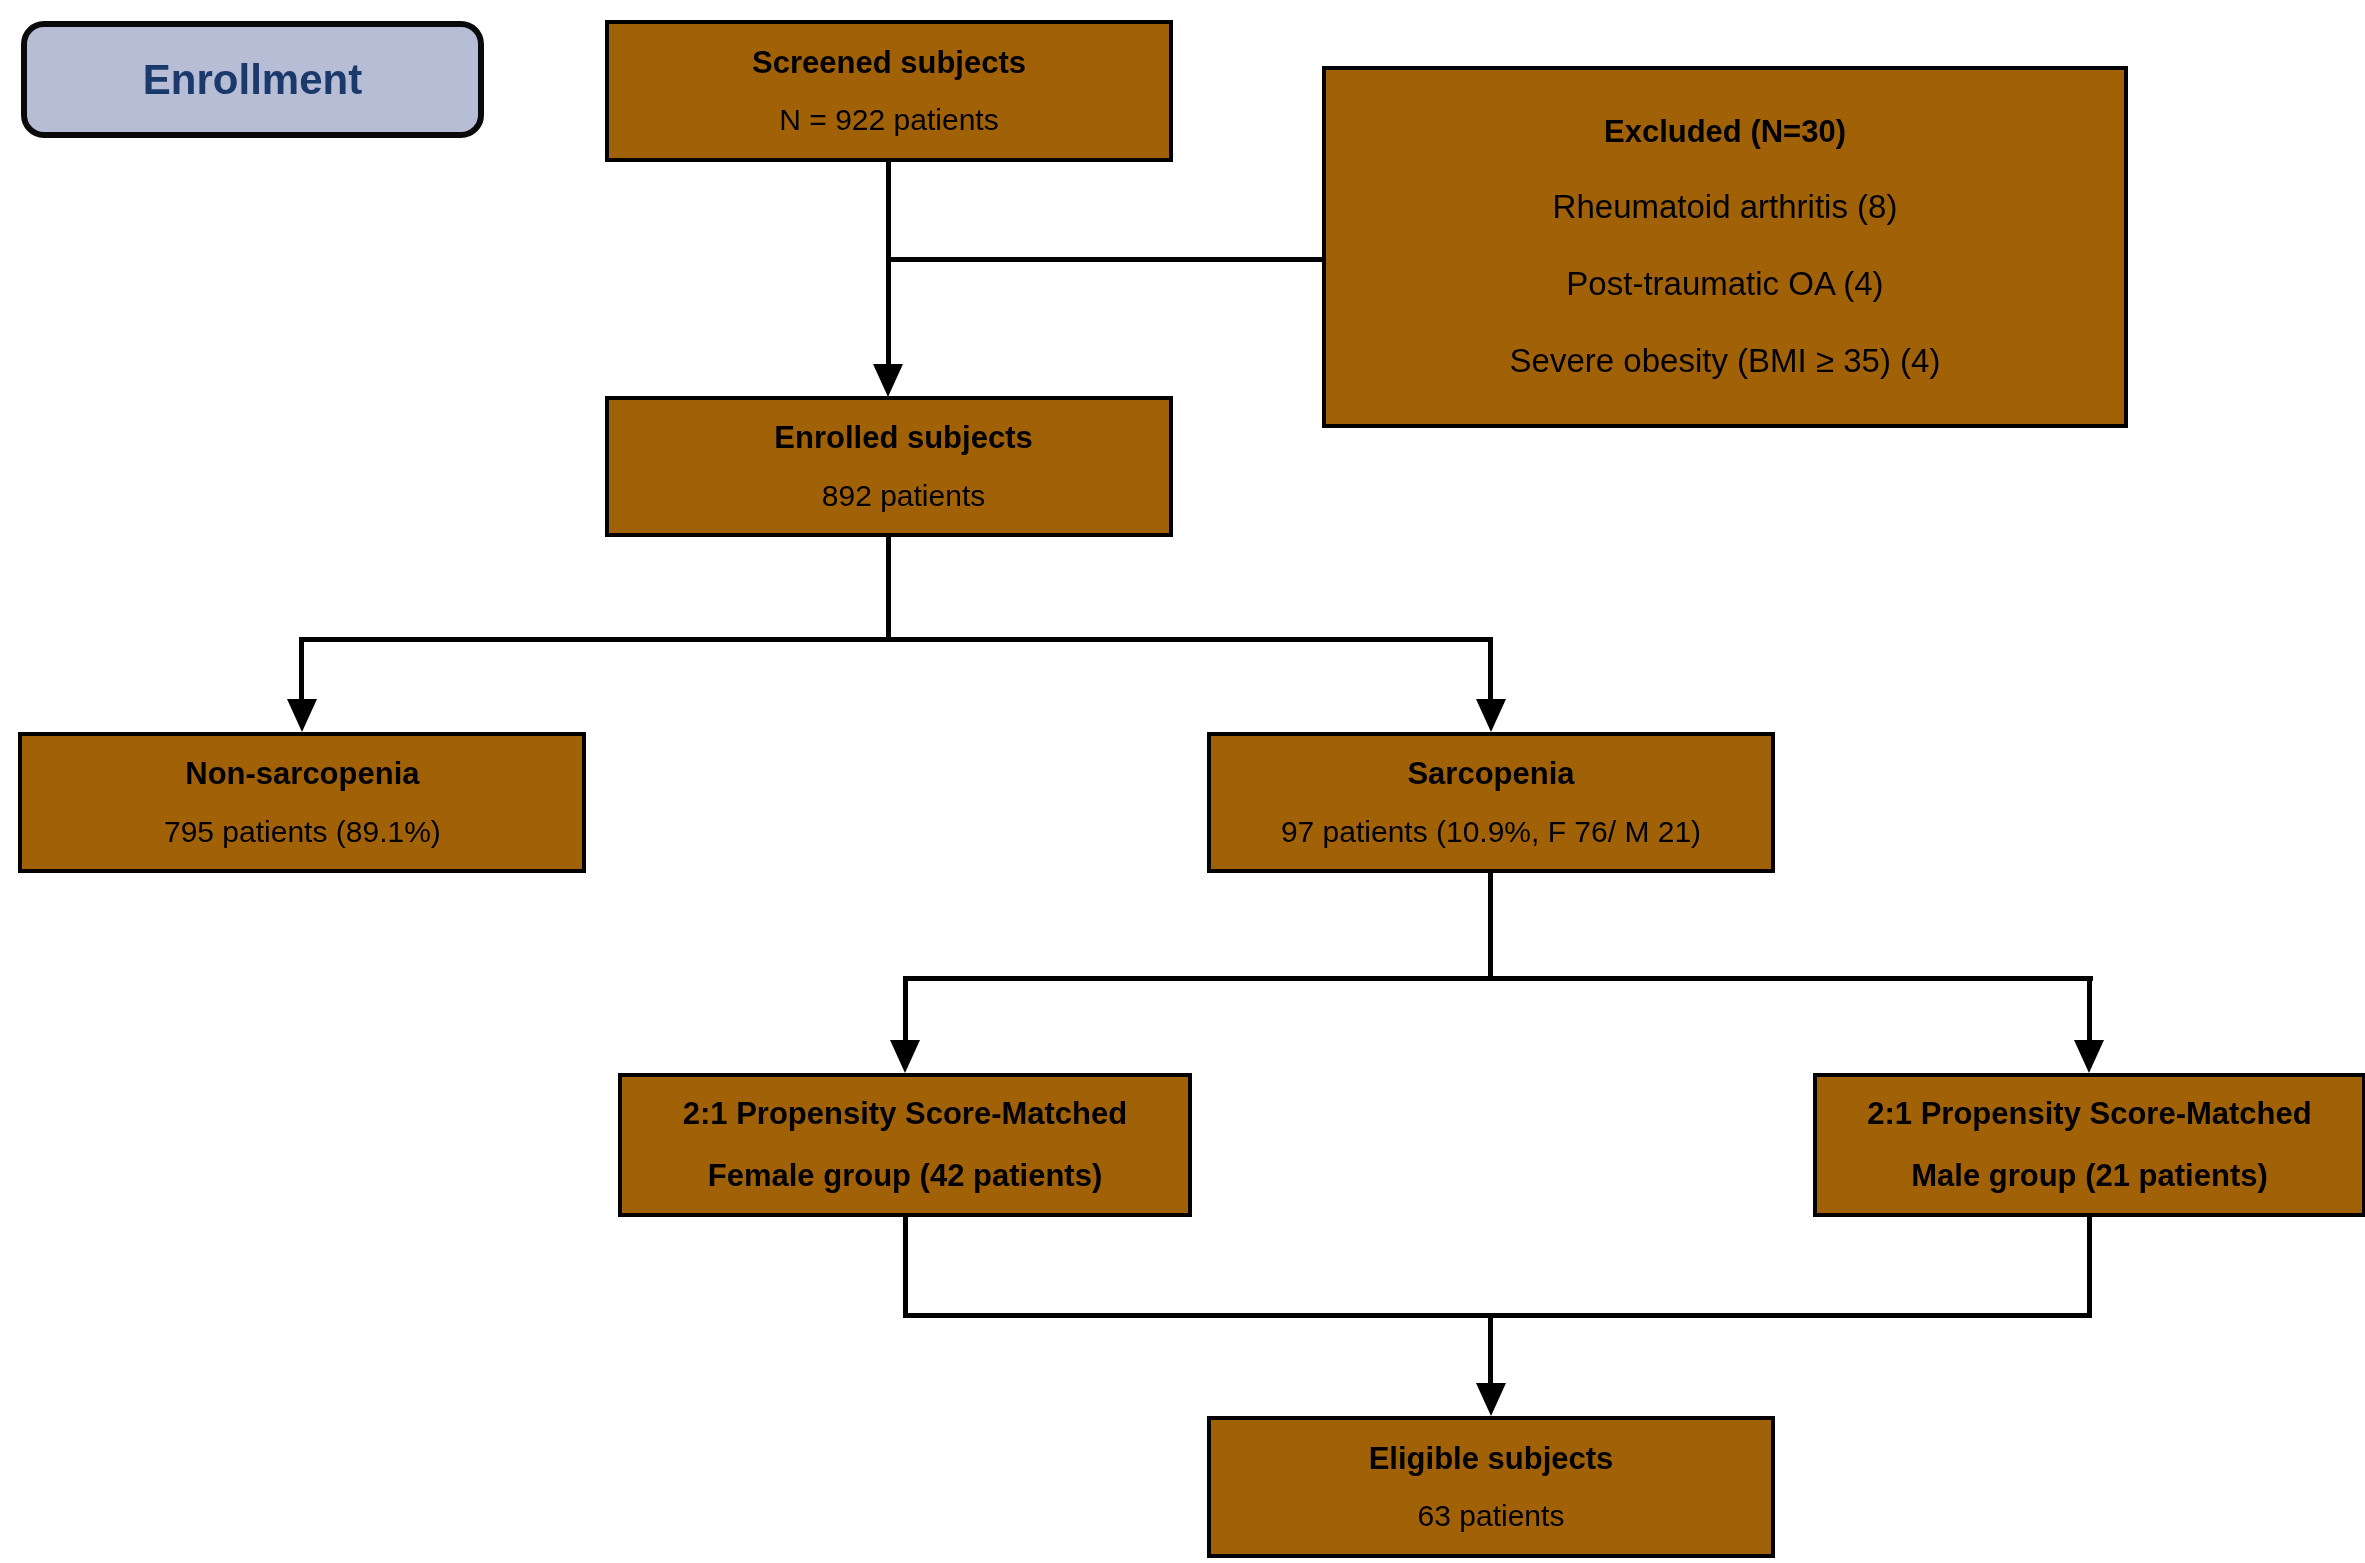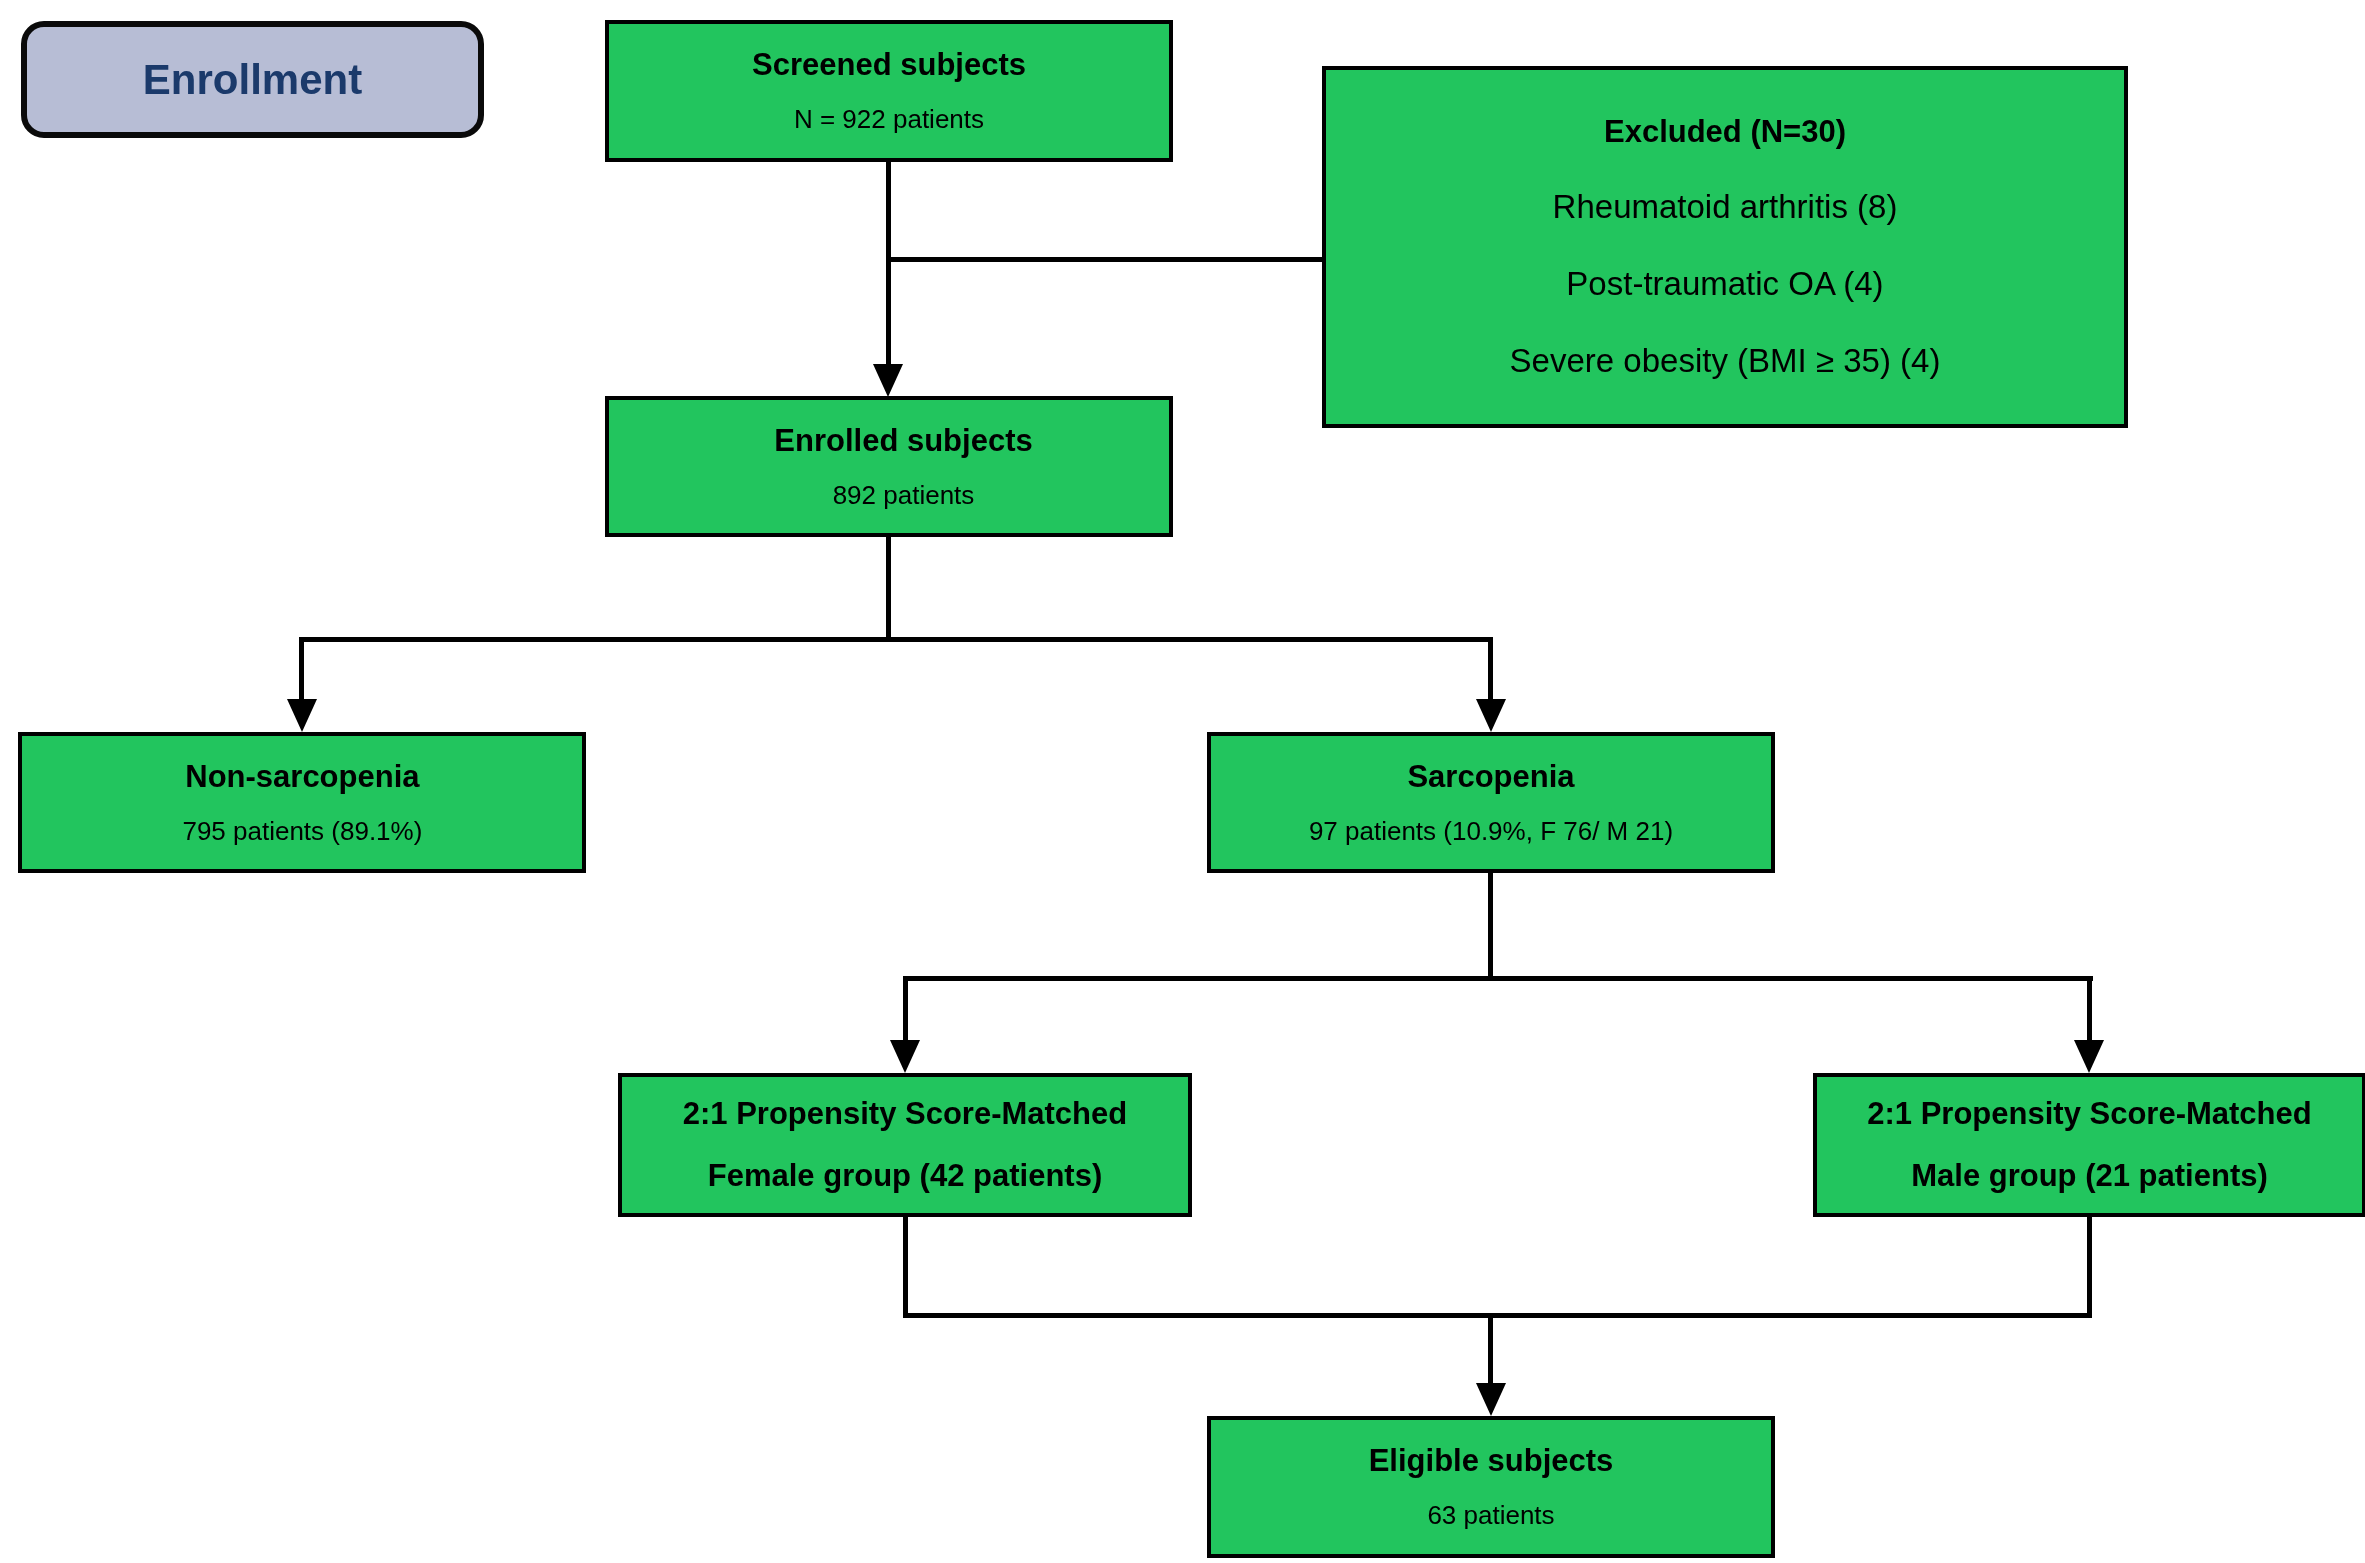--- a/index.html
+++ b/index.html
@@ -14,39 +14,39 @@
     background: #ffffff;
     font-family: "Liberation Sans", sans-serif;
     color: #000000;
     overflow: hidden;
   }
 
   
   .box {
     position: absolute;
     box-sizing: border-box;
-    background: #22c55e;
+    background: #a16207;
     border: 4.8px solid #000000;
     display: flex;
     flex-direction: column;
     align-items: center;
     justify-content: center;
     text-align: left;
     gap: 23px;
     padding: 6.8px 11px;
   }
   .box-title {
     font-weight: bold;
     font-size: 31px;
     line-height: 1.1;
     white-space: nowrap;
   }
   .box-sub {
     font-weight: normal;
-    font-size: 26px;
+    font-size: 30px;
     line-height: 1.1;
     white-space: nowrap;
   }
   .seg-bold { font-weight: bold; }
   .seg-reg  { font-weight: bold; }
 
   
   #enrollment-badge {
     position: absolute;
     left: 21px;  top: 21px;

